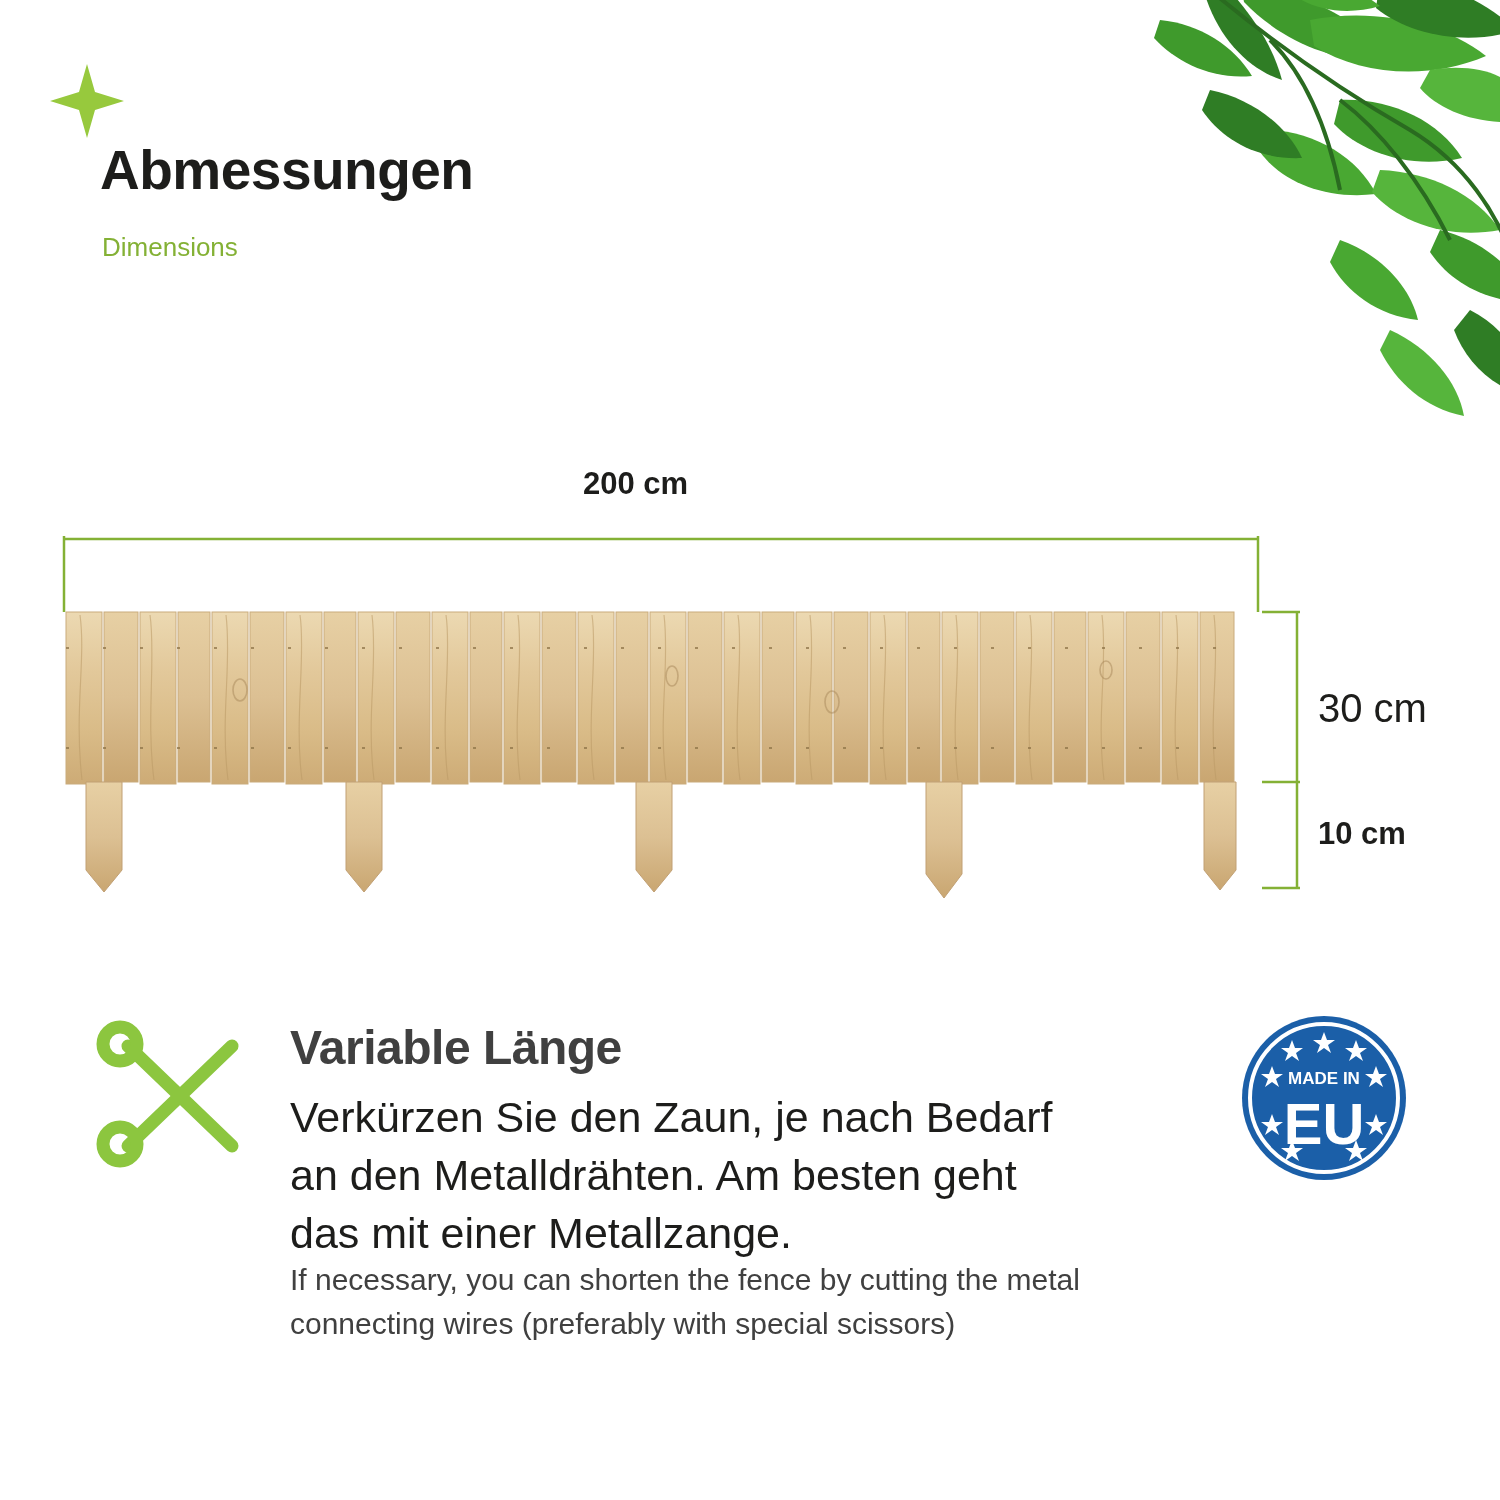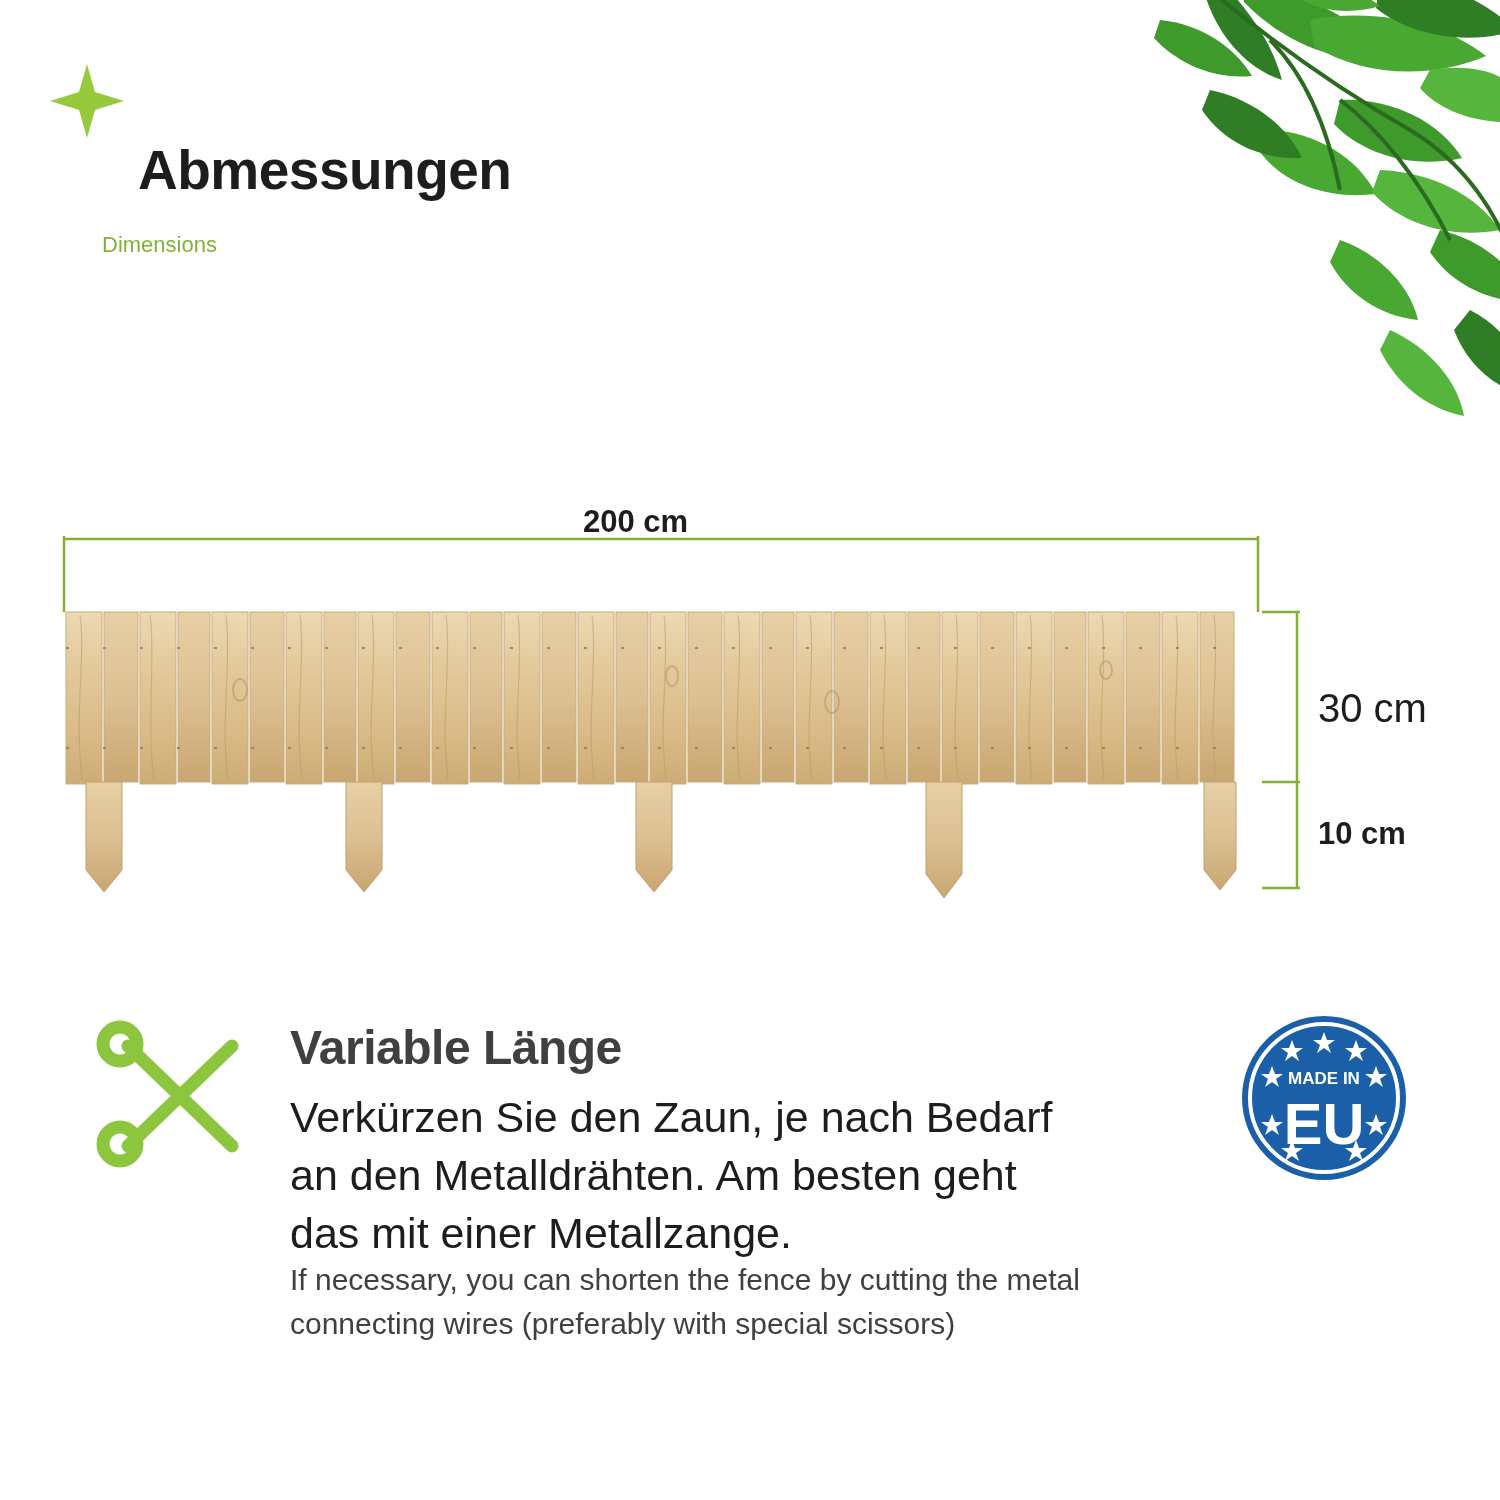--- a/index.html
+++ b/index.html
@@ -40,43 +40,42 @@
 
   
   .title-de {
     position: absolute;
     left: 100px;
     top: 138px;
     font-size: 55px;
     font-weight: bold;
     color: #1d1d1b;
     letter-spacing: -0.5px;
-    margin-left: 38px;
   }
   .title-en {
     position: absolute;
     left: 102px;
     top: 232px;
-    font-size: 22px;
+    font-size: 26px;
     color: #84b135;
     letter-spacing: 0px;
   }
 
   
   .diagram {
     position: absolute;
     left: 0;
     top: 440px;
     width: 1500px;
     height: 480px;
   }
   .dim-label-top {
     position: absolute;
     left: 583px;
-    top: 504px;
+    top: 466px;
     font-size: 31px;
     font-weight: bold;
     color: #1d1d1b;
   }
   .dim-label-30 {
     position: absolute;
     left: 1318px;
     top: 686px;
     font-size: 40px;
     font-weight: normal;

